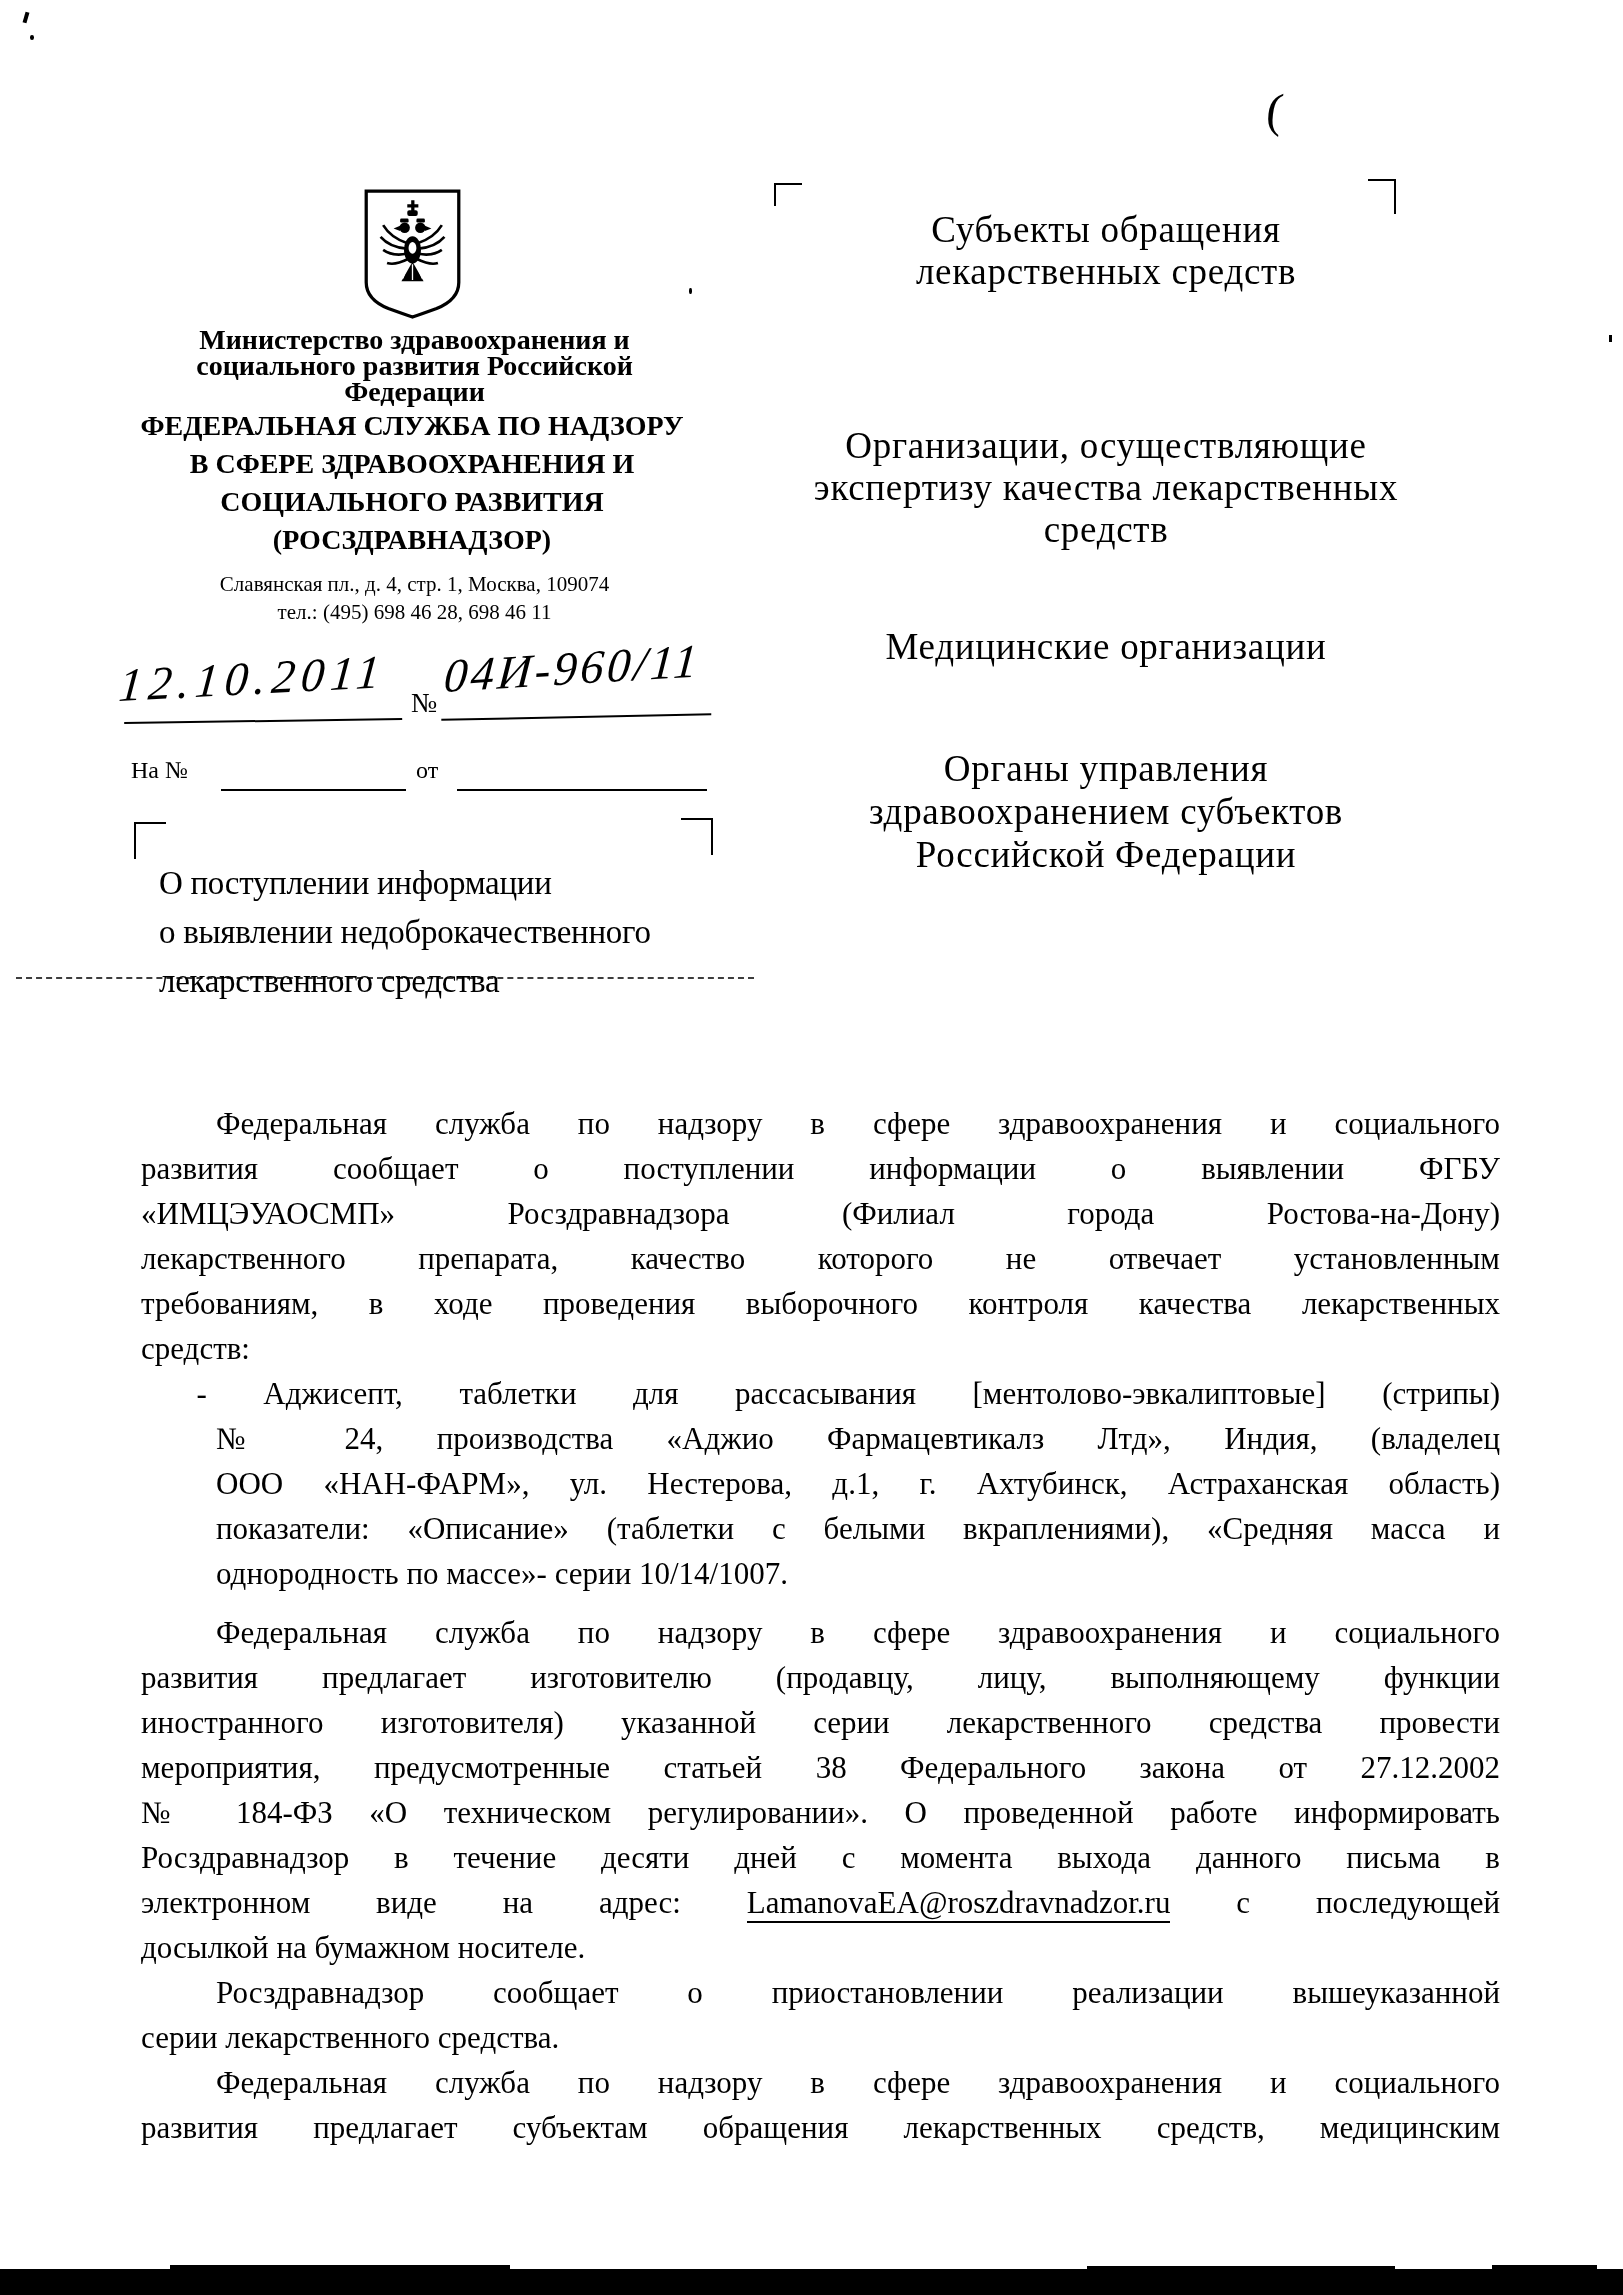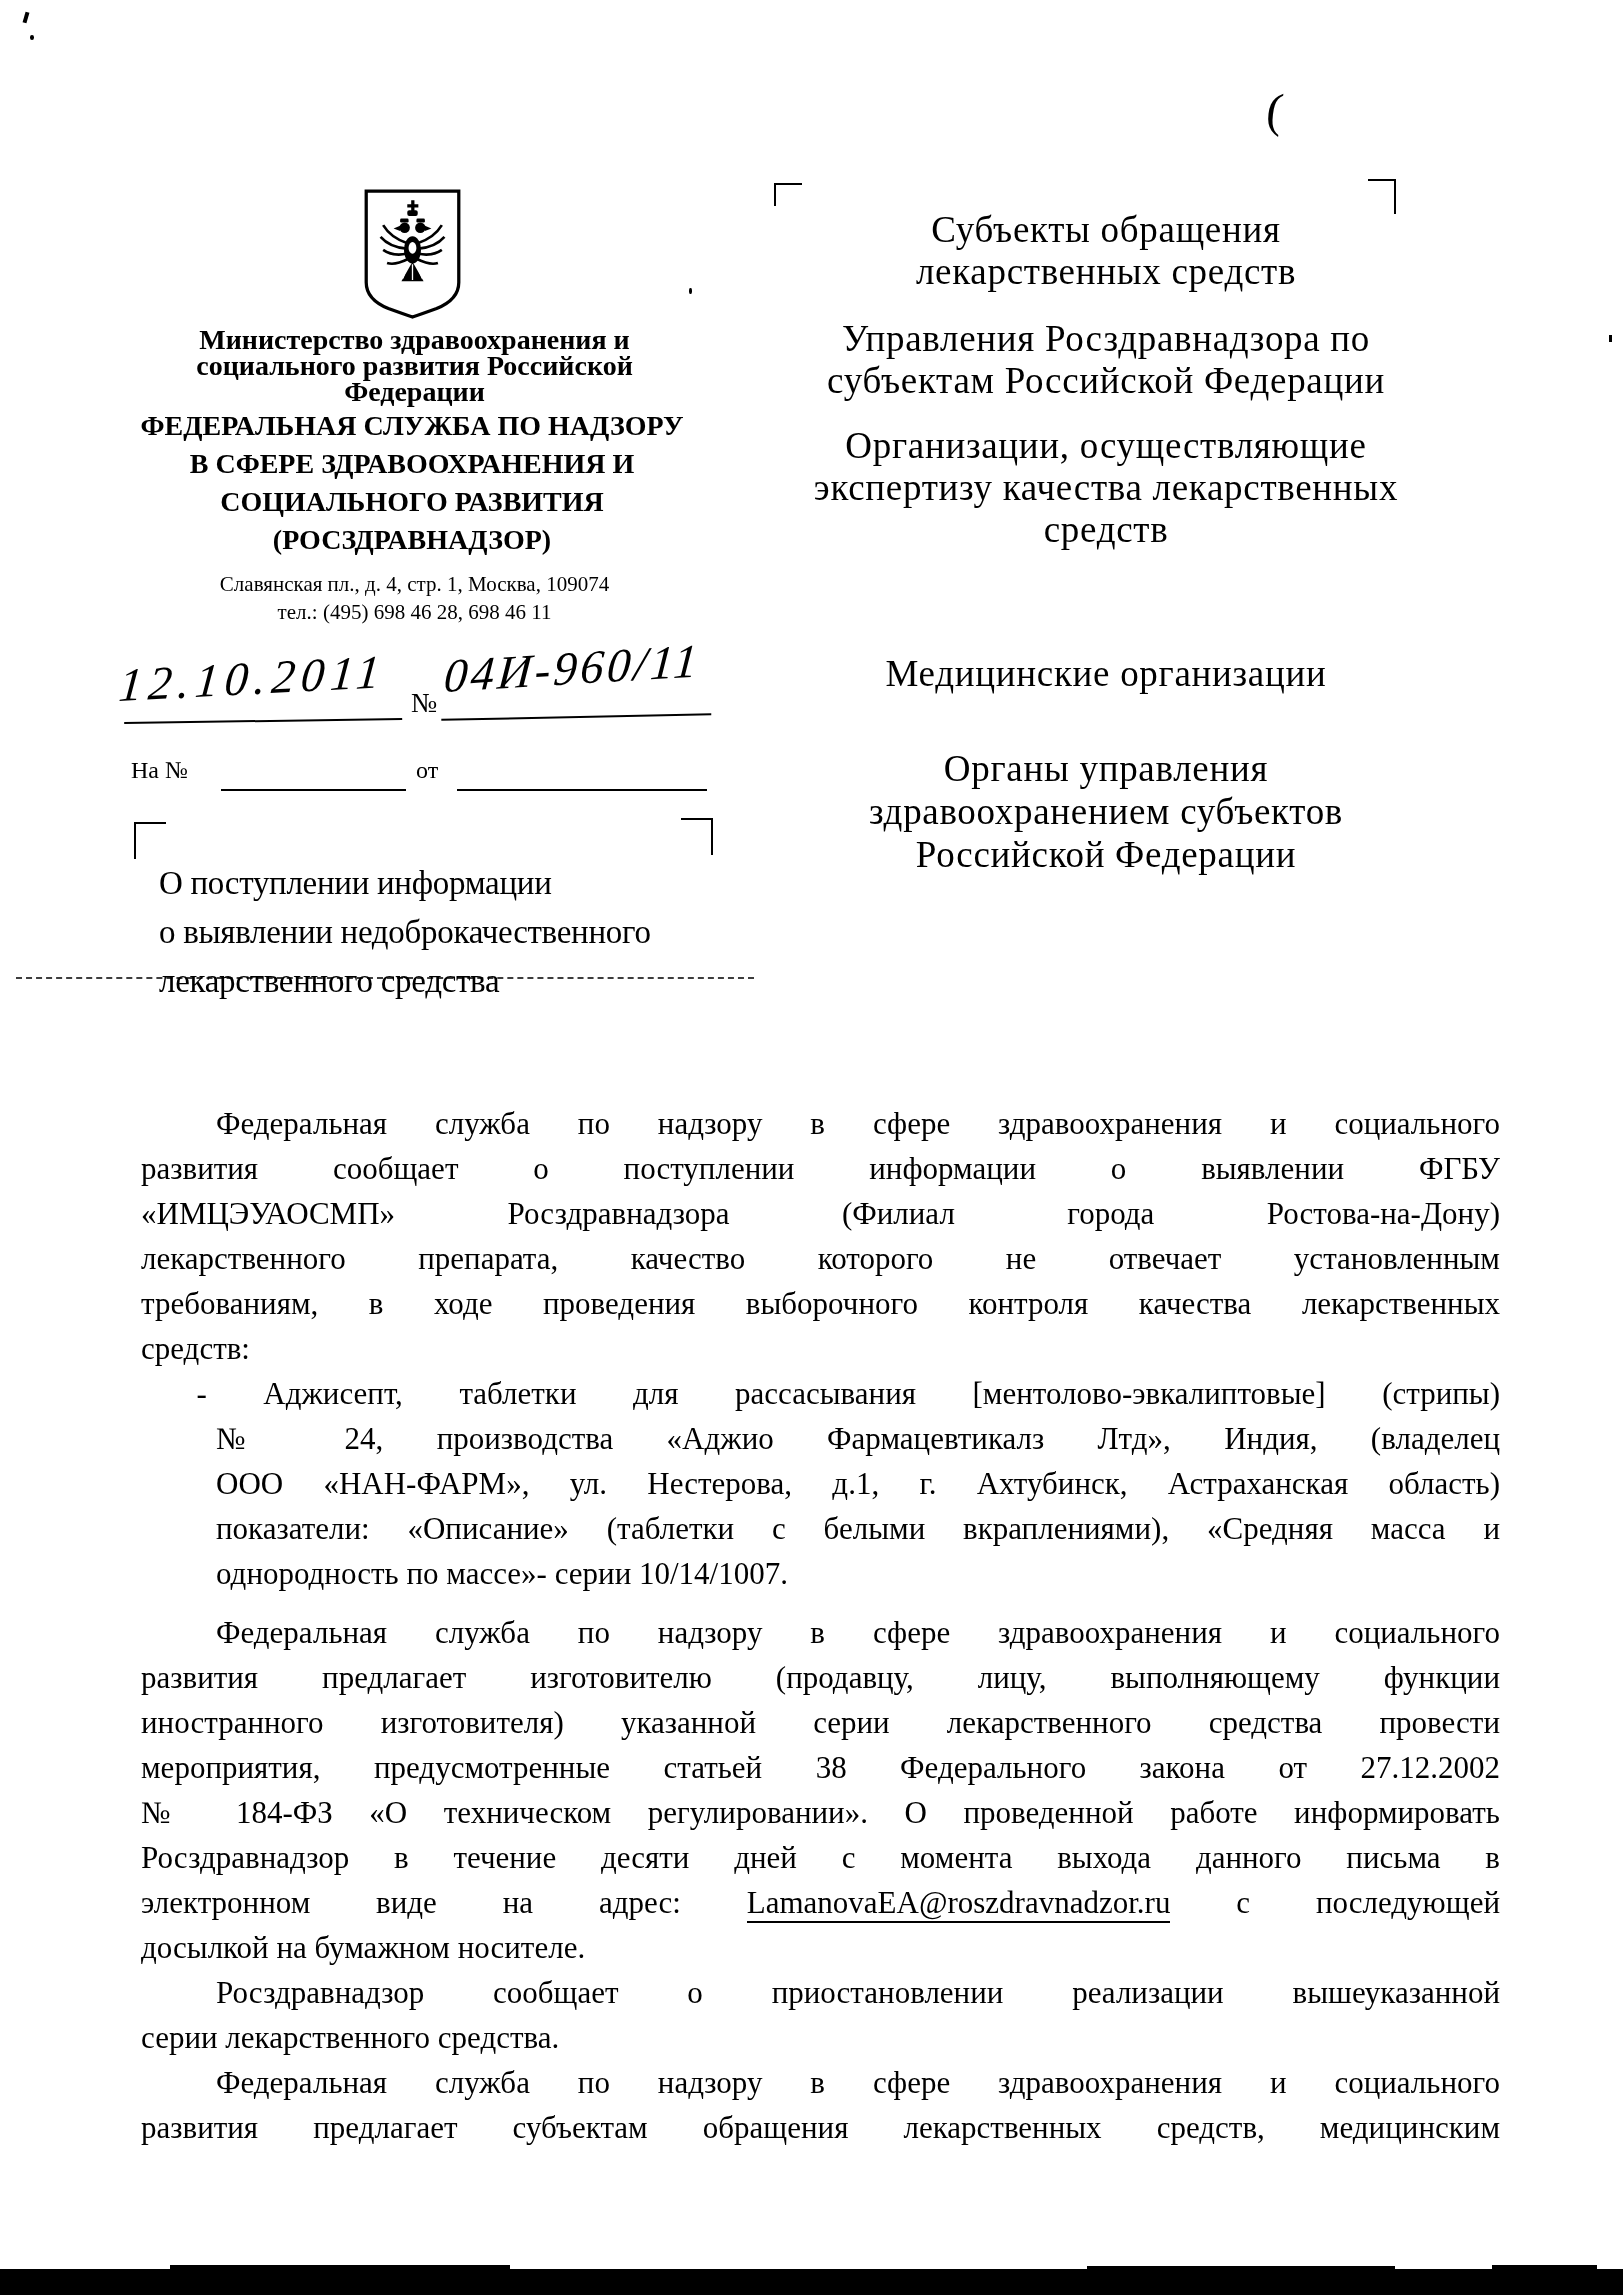--- a/index.html
+++ b/index.html
@@ -33,21 +33,21 @@
 
   
   .cb { border-color:#000; }
   .cb-tl1 { left:774px; top:183px;  width:26px; height:21px; border-top:2.6px solid; border-left:2.6px solid; }
   .cb-tr1 { left:1368px; top:179px;  width:26px; height:33px; border-top:2.6px solid; border-right:2.6px solid; }
   .cb-tl2 { left:134px;  top:822px; width:30px; height:35px; border-top:2.6px solid; border-left:2.6px solid; }
   .cb-tr2 { left:681px; top:818px; width:30px; height:35px; border-top:2.6px solid; border-right:2.6px solid; }
 
   
   .recipient { left:746px; width:720px; font-size:37px; line-height:42px; text-align:center; letter-spacing:0.7px; }
-  .r0 { top:209px; } .r1 { top:318px; } .r2 { top:425px;text-align:center; } .r3 { top:653px; } .r4 { top:747px; line-height:43px; }
+  .r0 { top:209px; } .r1 { top:318px; } .r2 { top:425px;text-align:center; } .r3 { top:626px; } .r4 { top:747px; line-height:43px; }
 
   
   .subject { left:159px; top:859px; font-size:33px; line-height:49px; letter-spacing:-0.3px; z-index:2; }
   .dotted  { left:16.4px; top:952px; width:738px; height:25px; border-bottom:2.6px dashed #3d3d3d; z-index:1; }
 
   
   .body-block { left:141px; top:1101px; width:1359px; font-size:31px; }
   .line { line-height:45px; text-align:justify; text-align-last:justify; }
   .line.nojust { text-align-last:left; }
   .para.indent .line:first-child { text-indent:75px; }
@@ -123,22 +123,20 @@
   <div class="abs ot-label">от</div>
   <div class="abs rule u2"></div>
 
   <div class="abs cb cb-tl1"></div>
   <div class="abs cb cb-tr1"></div>
   <div class="abs cb cb-tl2"></div>
   <div class="abs cb cb-tr2"></div>
 
   <div class="abs recipient r0 prewrap">Субъекты обращения
 лекарственных средств</div>
-  <div class="abs recipient r1 prewrap">Управления Росздравнадзора по
-субъектам Российской Федерации</div>
   <div class="abs recipient r2 prewrap">Организации, осуществляющие
 экспертизу качества лекарственных
 средств</div>
   <div class="abs recipient r3 prewrap">Медицинские организации</div>
   <div class="abs recipient r4 prewrap">Органы управления
 здравоохранением субъектов
 Российской Федерации</div>
 
   <div class="abs dotted"></div>
   <div class="abs subject prewrap">О поступлении информации

